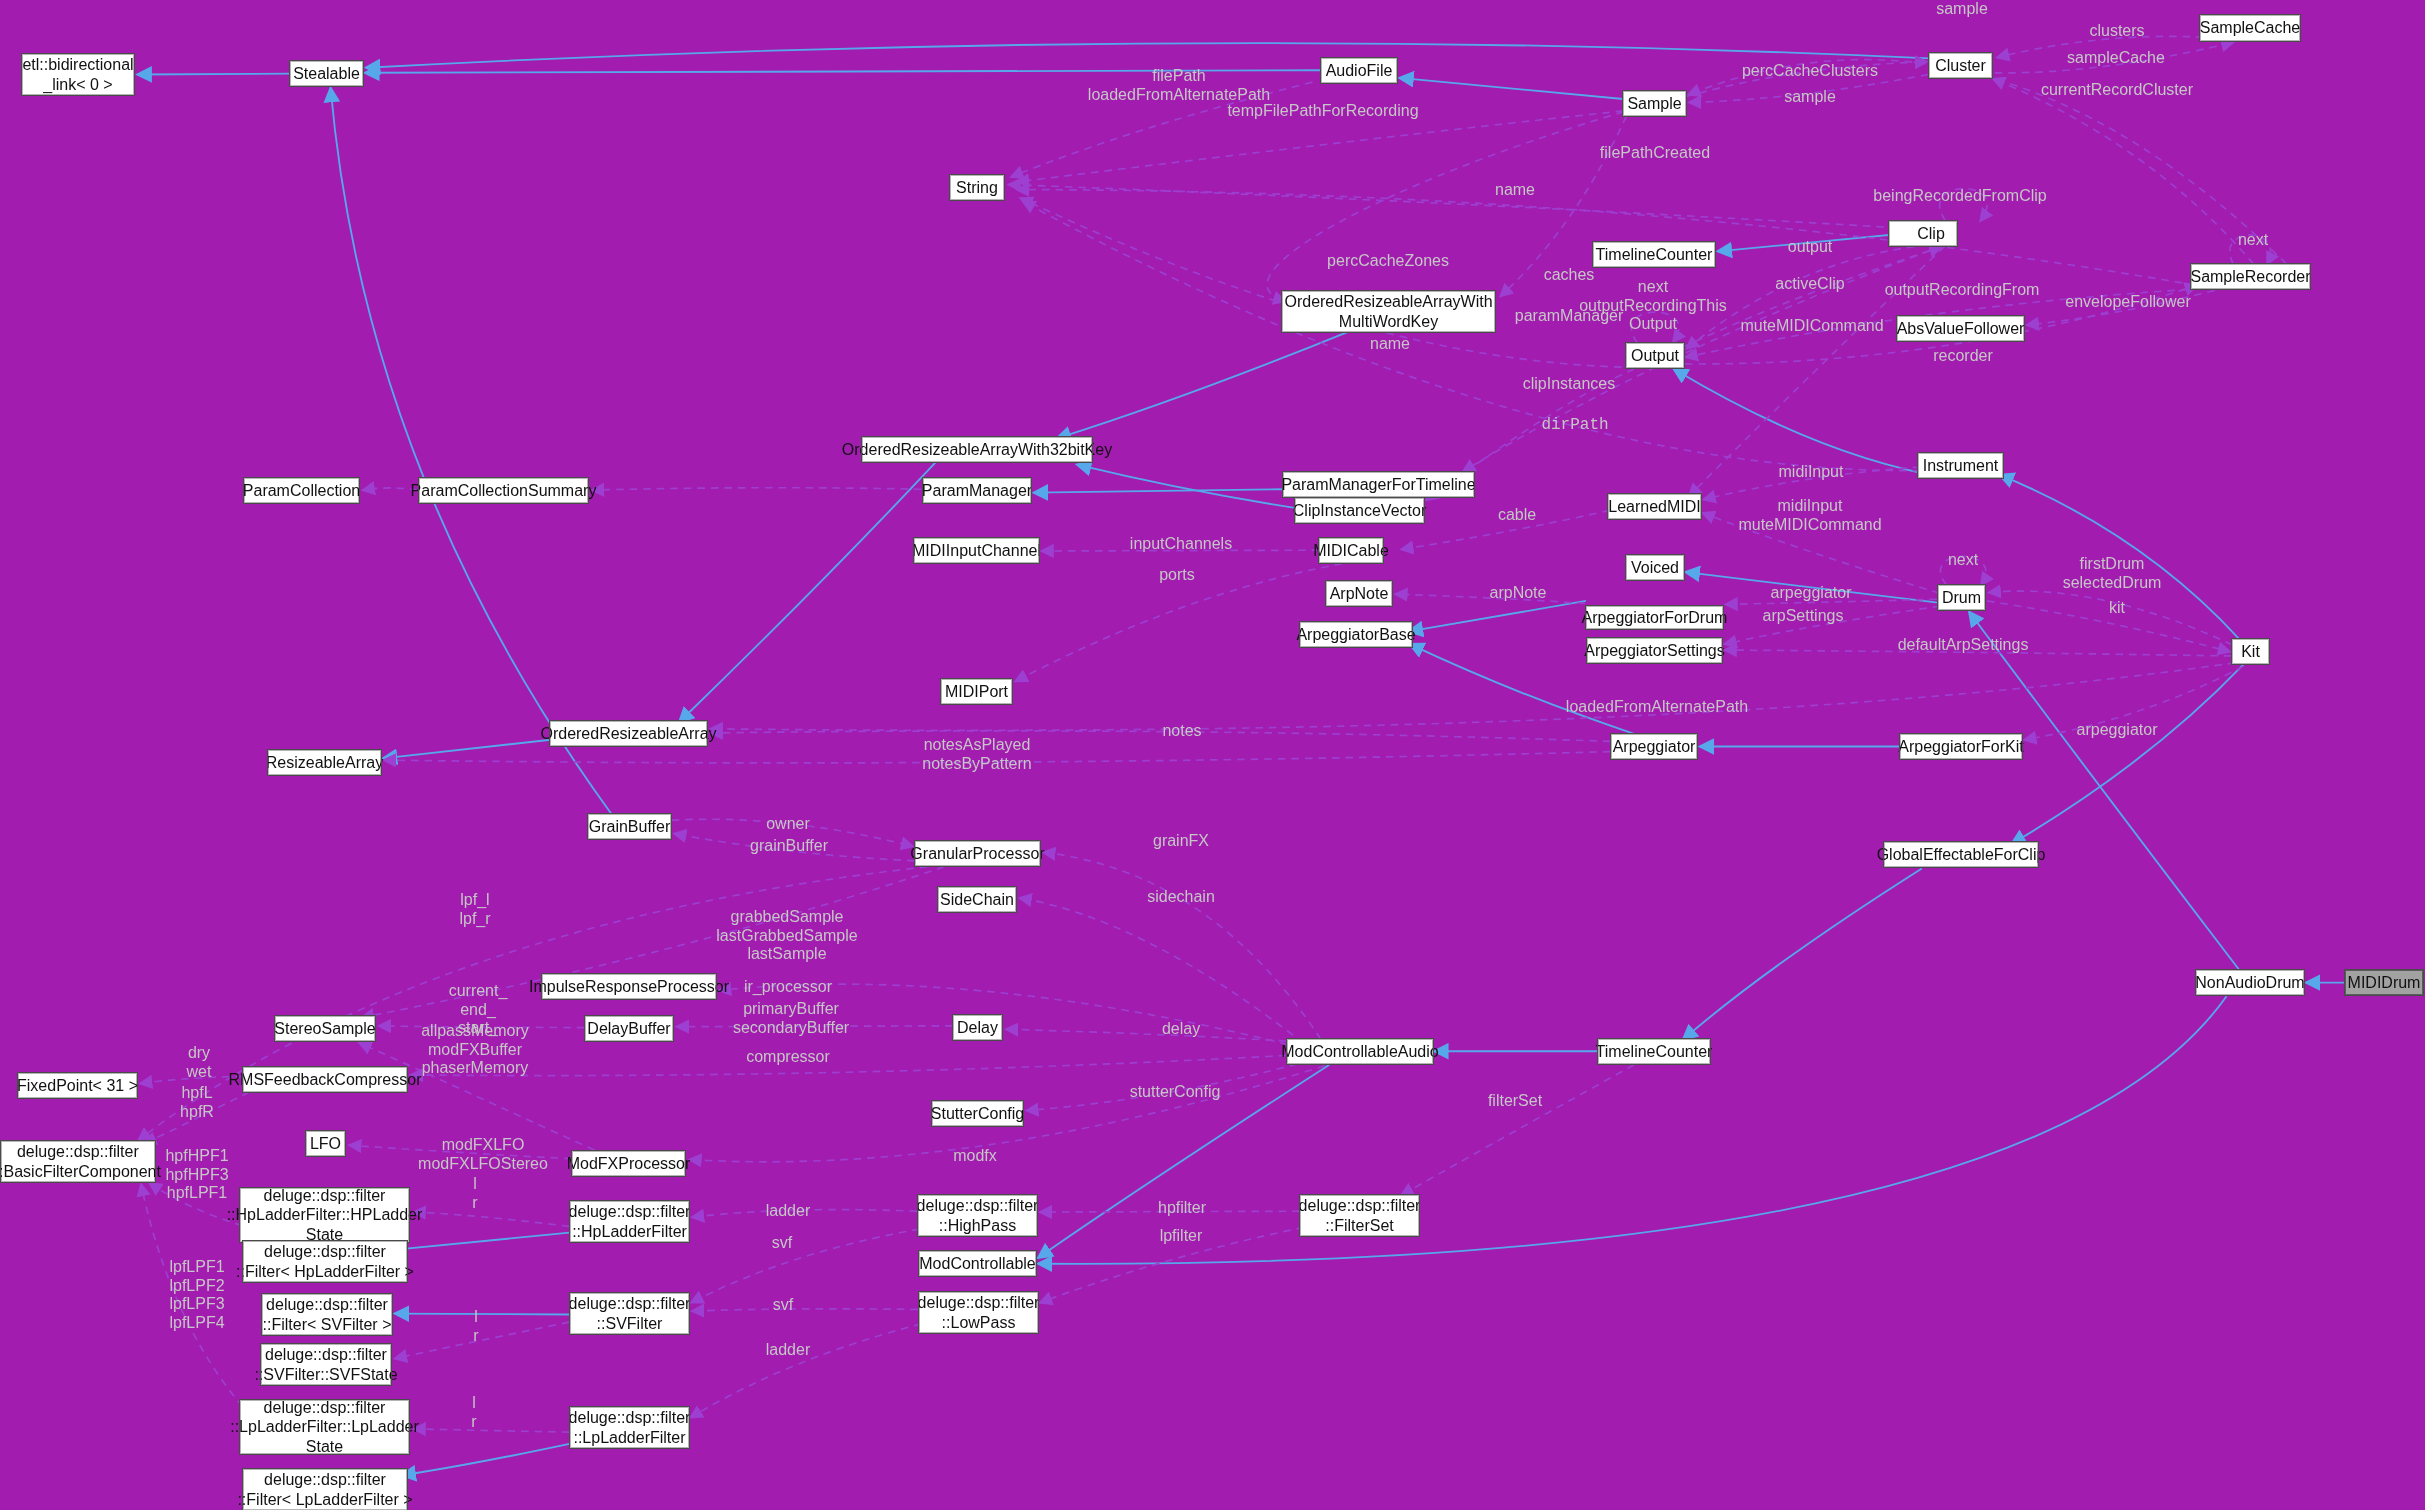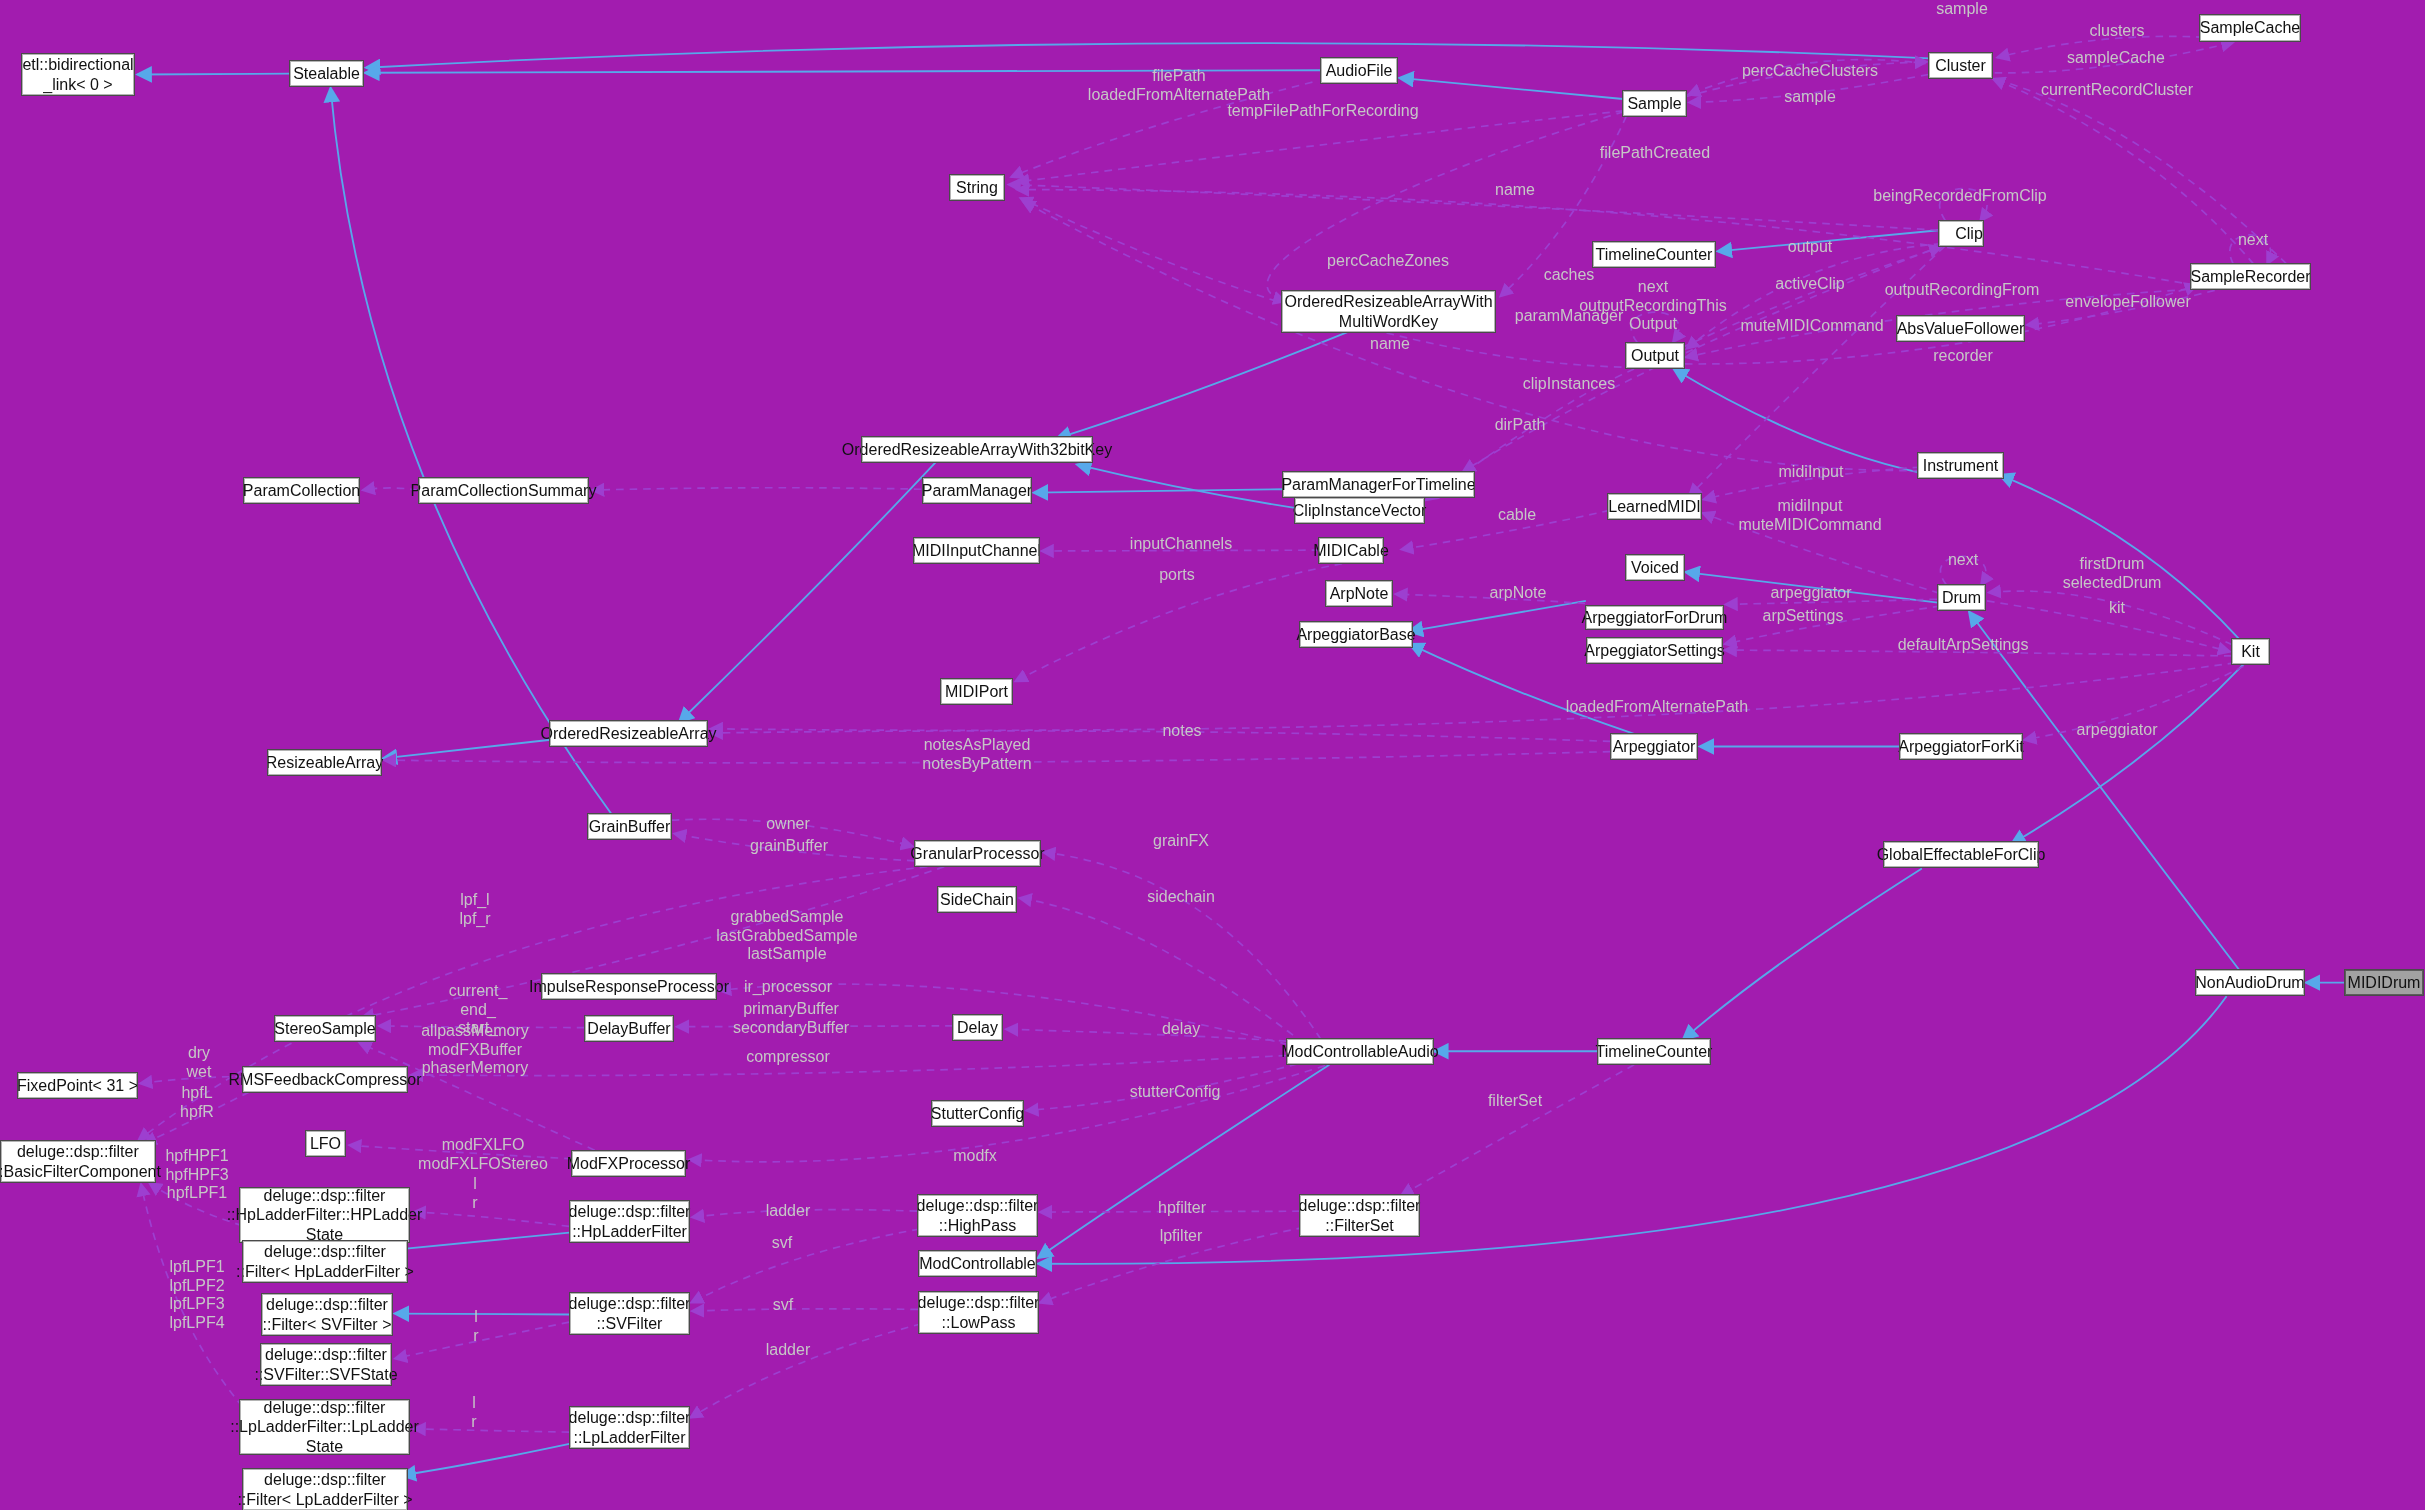--- a/index.html
+++ b/index.html
@@ -150,21 +150,21 @@
 Output</div>
       <div class="elabel" style="left: 1812px; top: 326px;">muteMIDICommand</div>
       <div class="elabel" style="left: 2128px; top: 302px;">envelopeFollower</div>
       <div class="elabel" style="left: 1963px; top: 356px;">recorder</div>
       <div class="elabel" style="left: 2253px; top: 240px;">next</div>
       <div class="elabel" style="left: 1388px; top: 261px;">percCacheZones</div>
       <div class="elabel" style="left: 1569px; top: 275px;">caches</div>
       <div class="elabel" style="left: 1569px; top: 316px;">paramManager</div>
       <div class="elabel" style="left: 1390px; top: 344px;">name</div>
       <div class="elabel" style="left: 1569px; top: 384px;">clipInstances</div>
-      <div class="elabel" style="left: 1520px; top: 425px;">dirPath</div>
+      <div class="elabel" style="left: 1575px; top: 425px; font-family: Liberation Mono, monospace;">dirPath</div>
       <div class="elabel" style="left: 1811px; top: 472px;">midiInput</div>
       <div class="elabel" style="left: 1810px; top: 516px;">midiInput
 muteMIDICommand</div>
       <div class="elabel" style="left: 1517px; top: 515px;">cable</div>
       <div class="elabel" style="left: 1181px; top: 544px;">inputChannels</div>
       <div class="elabel" style="left: 1177px; top: 575px;">ports</div>
       <div class="elabel" style="left: 1518px; top: 593px;">arpNote</div>
       <div class="elabel" style="left: 1963px; top: 560px;">next</div>
       <div class="elabel" style="left: 2112px; top: 574px;">firstDrum
 selectedDrum</div>
@@ -229,21 +229,21 @@
   <div id="nodes-layer">
       <div class="node" style="left: 22px; top: 54px; width: 112px; height: 41px;">etl::bidirectional
 _link&lt; 0 &gt;</div>
       <div class="node" style="left: 290px; top: 61px; width: 73px; height: 25.4px;">Stealable</div>
       <div class="node" style="left: 2200px; top: 15.2px; width: 100px; height: 25.4px;">SampleCache</div>
       <div class="node" style="left: 1929px; top: 53px; width: 63px; height: 25.4px;">Cluster</div>
       <div class="node" style="left: 1321px; top: 58px; width: 76px; height: 25.4px;">AudioFile</div>
       <div class="node" style="left: 1623px; top: 91px; width: 63px; height: 25.4px;">Sample</div>
       <div class="node" style="left: 950px; top: 175px; width: 54px; height: 25.4px;">String</div>
       <div class="node" style="left: 1593px; top: 242px; width: 122px; height: 25.4px;">TimelineCounter</div>
-      <div class="node" style="left: 1939px; top: 221px; width: 44px; height: 25.4px; padding-left: 16px;">Clip</div>
+      <div class="node" style="left: 1889px; top: 221px; width: 68px; height: 25.4px; padding-left: 16px;">Clip</div>
       <div class="node" style="left: 2191px; top: 264px; width: 119px; height: 25.4px;">SampleRecorder</div>
       <div class="node" style="left: 1897px; top: 316px; width: 127px; height: 25.4px;">AbsValueFollower</div>
       <div class="node" style="left: 1626px; top: 343px; width: 58px; height: 25.4px;">Output</div>
       <div class="node" style="left: 1282px; top: 291px; width: 213px; height: 41px;">OrderedResizeableArrayWith
 MultiWordKey</div>
       <div class="node" style="left: 862px; top: 437px; width: 230px; height: 25.4px;">OrderedResizeableArrayWith32bitKey</div>
       <div class="node" style="left: 1283px; top: 472px; width: 191px; height: 25.4px;">ParamManagerForTimeline</div>
       <div class="node" style="left: 244px; top: 478px; width: 115px; height: 25.4px;">ParamCollection</div>
       <div class="node" style="left: 419px; top: 478px; width: 169px; height: 25.4px;">ParamCollectionSummary</div>
       <div class="node" style="left: 923px; top: 478px; width: 108px; height: 25.4px;">ParamManager</div>

